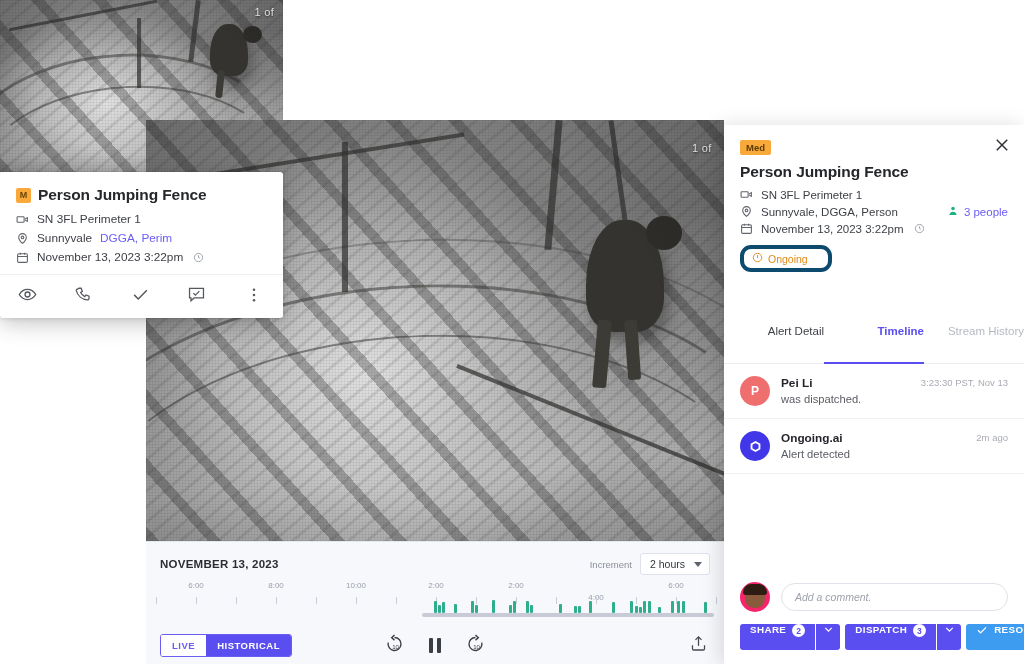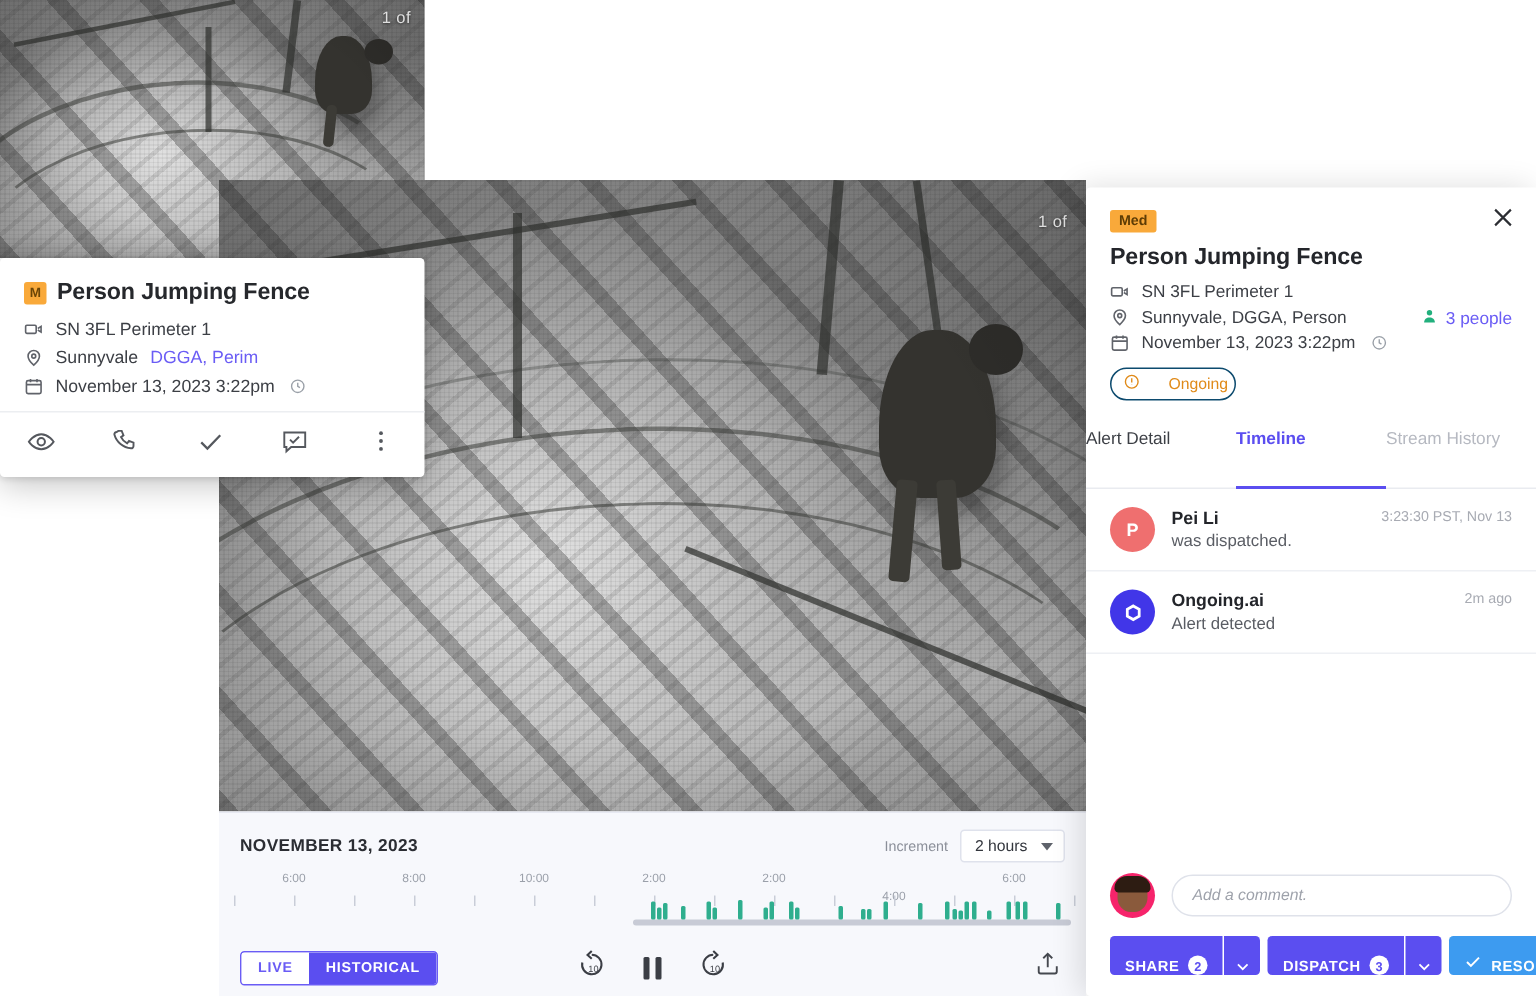--- a/index.html
+++ b/index.html
@@ -145,28 +145,28 @@
   .p-close { position: absolute; right: 13px; top: 11px; width: 18px; height: 18px; color: #2c2e33; }
   .p-title { margin-top: 8px; font-size: 15.5px; font-weight: 700; color: #24262b; letter-spacing: -.1px; }
   .p-meta { margin-top: 7px; display: flex; flex-direction: column; gap: 4px; position: relative; }
   .p-row { display: flex; align-items: center; gap: 8px; font-size: 11.5px; color: #3c3f45; }
   .p-row .ic { width: 13px; height: 13px; flex: 0 0 13px; color: #61646b; display:flex; align-items:center; justify-content:center; }
   .people {
     position: absolute; right: 0; top: 17px; display: flex; align-items: center; gap: 5px;
     font-size: 11.5px; color: #6a5cf5;
   }
   .pill-ongoing {
-    display: inline-flex; align-items: center; gap: 19px; margin-top: 10px;
-    border: 1px solid #0c4a6e; color: #e08a18; border-radius: 11px;
-    padding: 3px 4px 3px 8px; font-size: 10.5px;
+    display: inline-flex; align-items: center; gap: 5px; margin-top: 10px;
+    border: 4px solid #0c4a6e; color: #e08a18; border-radius: 11px;
+    padding: 3px 20px 3px 8px; font-size: 10.5px;
   }
   .tabs { display: flex; margin-top: 12px; border-bottom: 1px solid #e9ebf0; }
   .tab {
-    flex: 1; text-align: left; font-size: 11.5px; padding: 8px 0 25px 0;
-    color: #3c3f45; border-bottom: 2px solid transparent; margin-bottom: -1px;
+    flex: 1; text-align: right; font-size: 11.5px; padding: 8px 0 25px 0;
+    color: #3c3f45; border-bottom: 2px solid transparent; margin-bottom: -1px; margin-top: 33px;
   }
   .tab.sel-tab { color: #5b4ef0; border-bottom-color: #5b4ef0; font-weight: 600; }
   .tab.dim { color: #b6b9c1; }
 
   .events { flex: 1; overflow: hidden; }
   .ev { display: flex; gap: 11px; padding: 12px 16px; border-bottom: 1px solid #eef0f4; position: relative; }
   .ev-av { width: 30px; height: 30px; border-radius: 50%; flex: 0 0 30px; display: flex; align-items: center; justify-content: center; color: #fff; font-size: 12px; font-weight: 600; }
   .ev-name { font-size: 11.8px; font-weight: 700; color: #23252a; }
   .ev-sub { font-size: 11.2px; color: #5a5d64; margin-top: 3px; }
   .ev-time { position: absolute; right: 16px; top: 13px; font-size: 9.5px; color: #a8abb3; }
@@ -176,21 +176,21 @@
   .c-face { position: absolute; left: 5px; top: 4px; width: 20px; height: 22px; background: #8a5a3c; border-radius: 48% 48% 44% 44%; }
   .c-hair { position: absolute; left: 3px; top: 2px; width: 24px; height: 11px; background: #2d1c12; border-radius: 12px 12px 4px 4px; }
   .c-input {
     flex: 1; border: 1px solid #dfe2ea; border-radius: 15px; height: 28px;
     display: flex; align-items: center; padding: 0 13px;
     font-size: 10.5px; font-style: italic; color: #9ea2ab;
   }
   .btn-row { display: flex; gap: 5px; padding: 6px 16px 14px 16px; align-items: stretch; }
   .btn {
     background: #5b4ef0; color: #fff; border-radius: 3px; height: 26px;
-    display: flex; align-items: flex-end; justify-content: center; gap: 6px;
+    display: flex; align-items: flex-start; justify-content: center; gap: 6px;
     font-size: 9.8px; font-weight: 700; letter-spacing: .4px; padding: 0 10px;
   }
   .btn .cnt {
     width: 13px; height: 13px; border-radius: 50%; background: #fff; color: #5b4ef0;
     font-size: 8.5px; display: flex; align-items: center; justify-content: center; font-weight: 700;
   }
   .btn-caret { background: #5b4ef0; width: 24px; padding: 0; }
   .btn-resolve { background: #3d9bf0; flex: 1; }
   .cwrap { display: flex; gap: 1px; }
   .cwrap .btn:first-child { border-radius: 3px 0 0 3px; }

